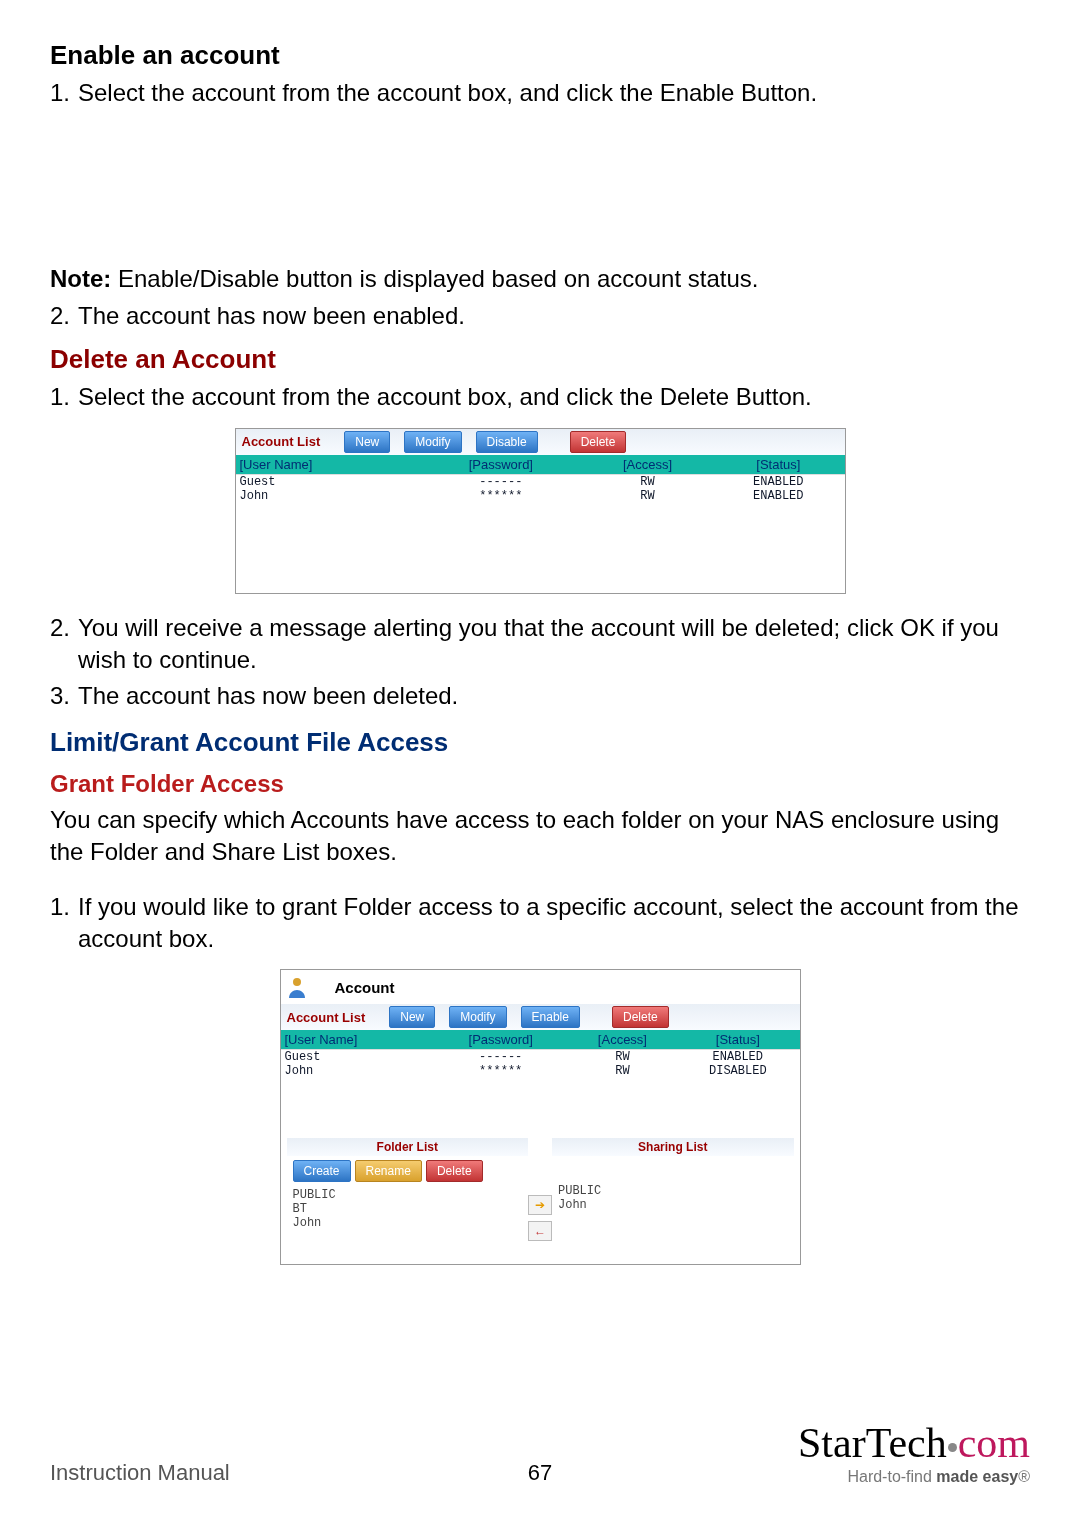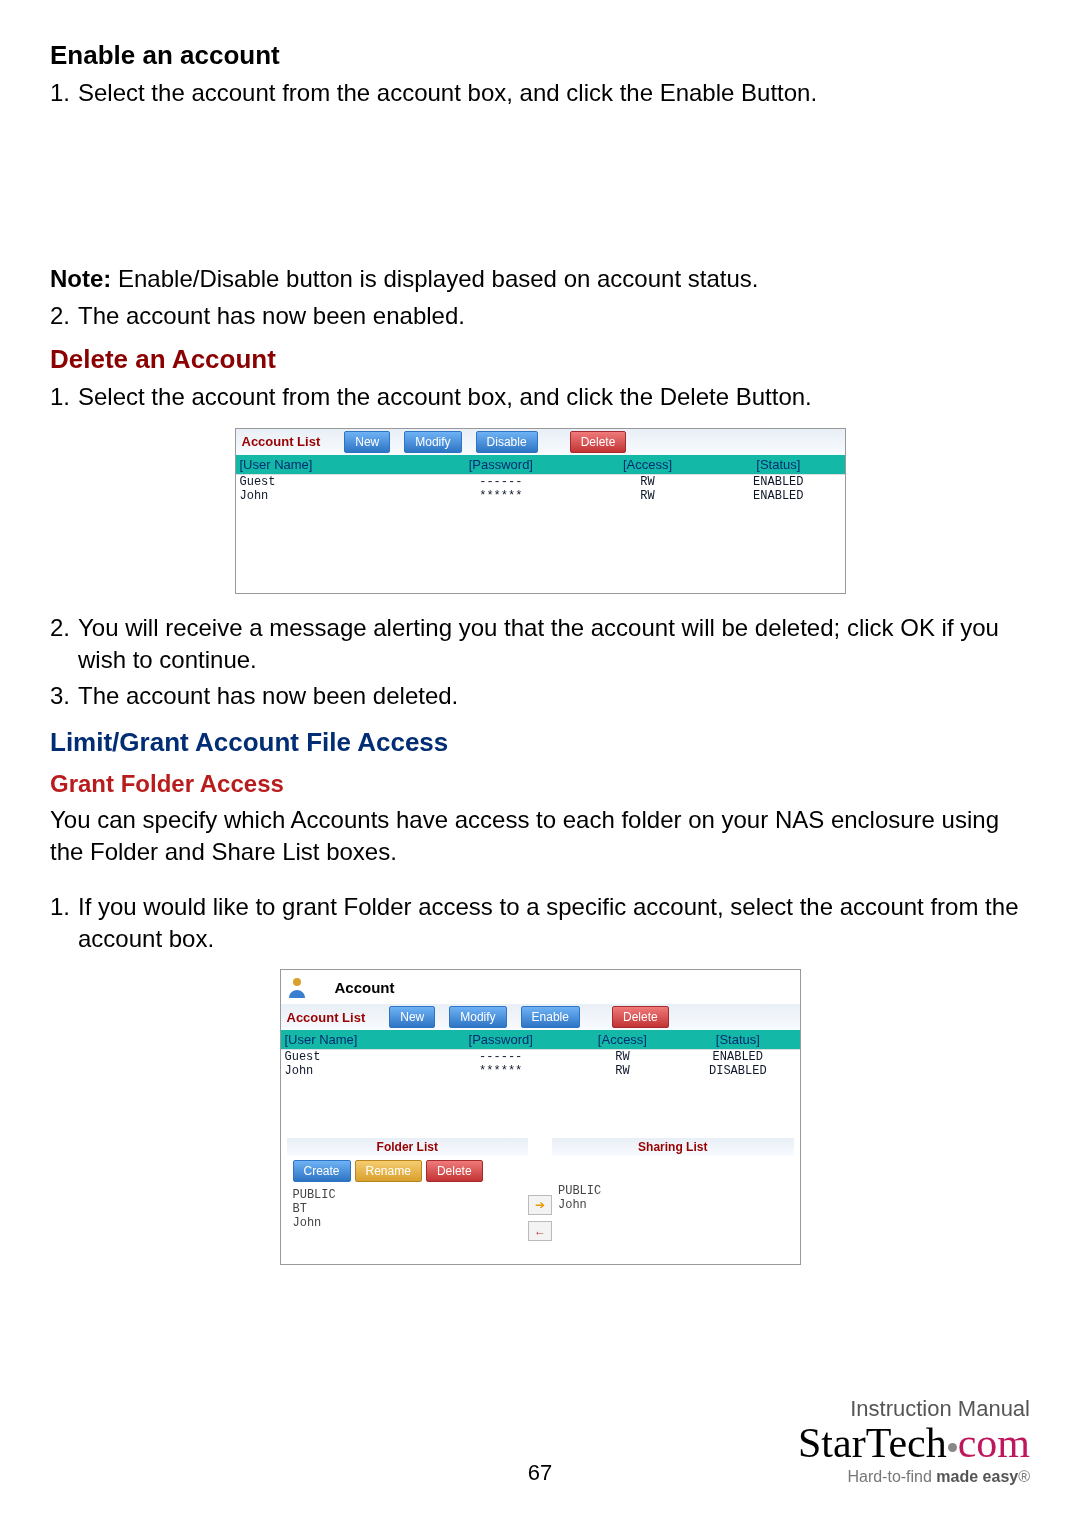--- a/index.html
+++ b/index.html
@@ -146,22 +146,21 @@
 }
 .movers button.right { color: #e69b00; }
 .movers button.left { color: #c23434; }
 
 
 .footer {
   position: absolute;
   bottom: 36px; left: 50px; right: 50px;
   display: flex;
   align-items: flex-end;
-  justify-content: flex-end;
-  flex-direction: column;
+  justify-content: space-between;
 }
 .footer-left { font-size: 22px; color: #555; }
 .footer-center {
   position: absolute; left: 50%; transform: translateX(-50%);
   font-size: 22px; color: #000;
 }
 .brand { text-align: right; }
 .brand .logo { font-family: Georgia, "Times New Roman", serif; font-size: 42px; font-weight: 400; color: #000; line-height: 1; }
 .brand .logo .com { color: #be185d; }
 .brand .dot { display: inline-block; width: 9px; height: 9px; background: #888; border-radius: 50%; vertical-align: middle; margin: 0 1px; }

